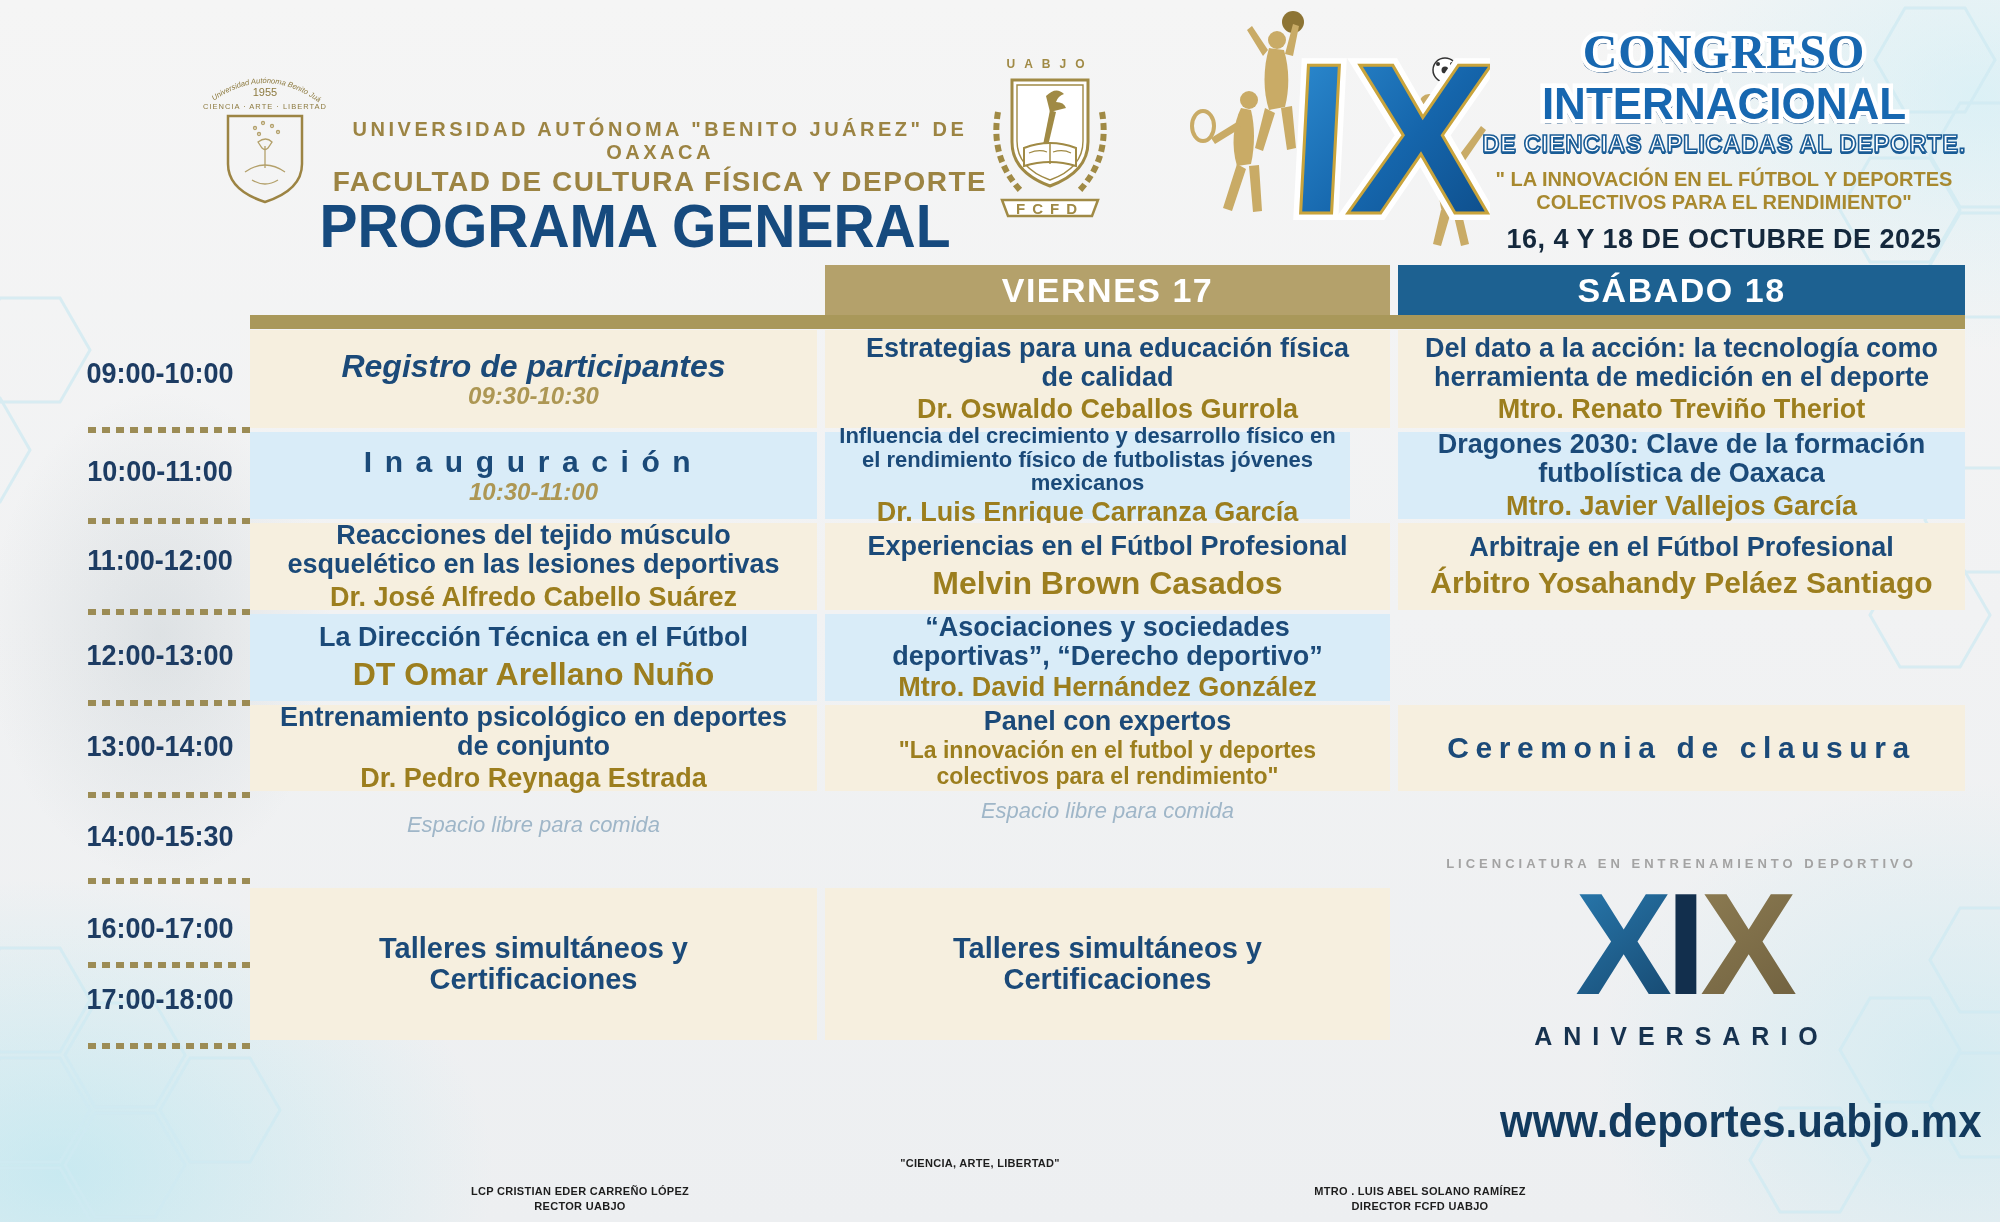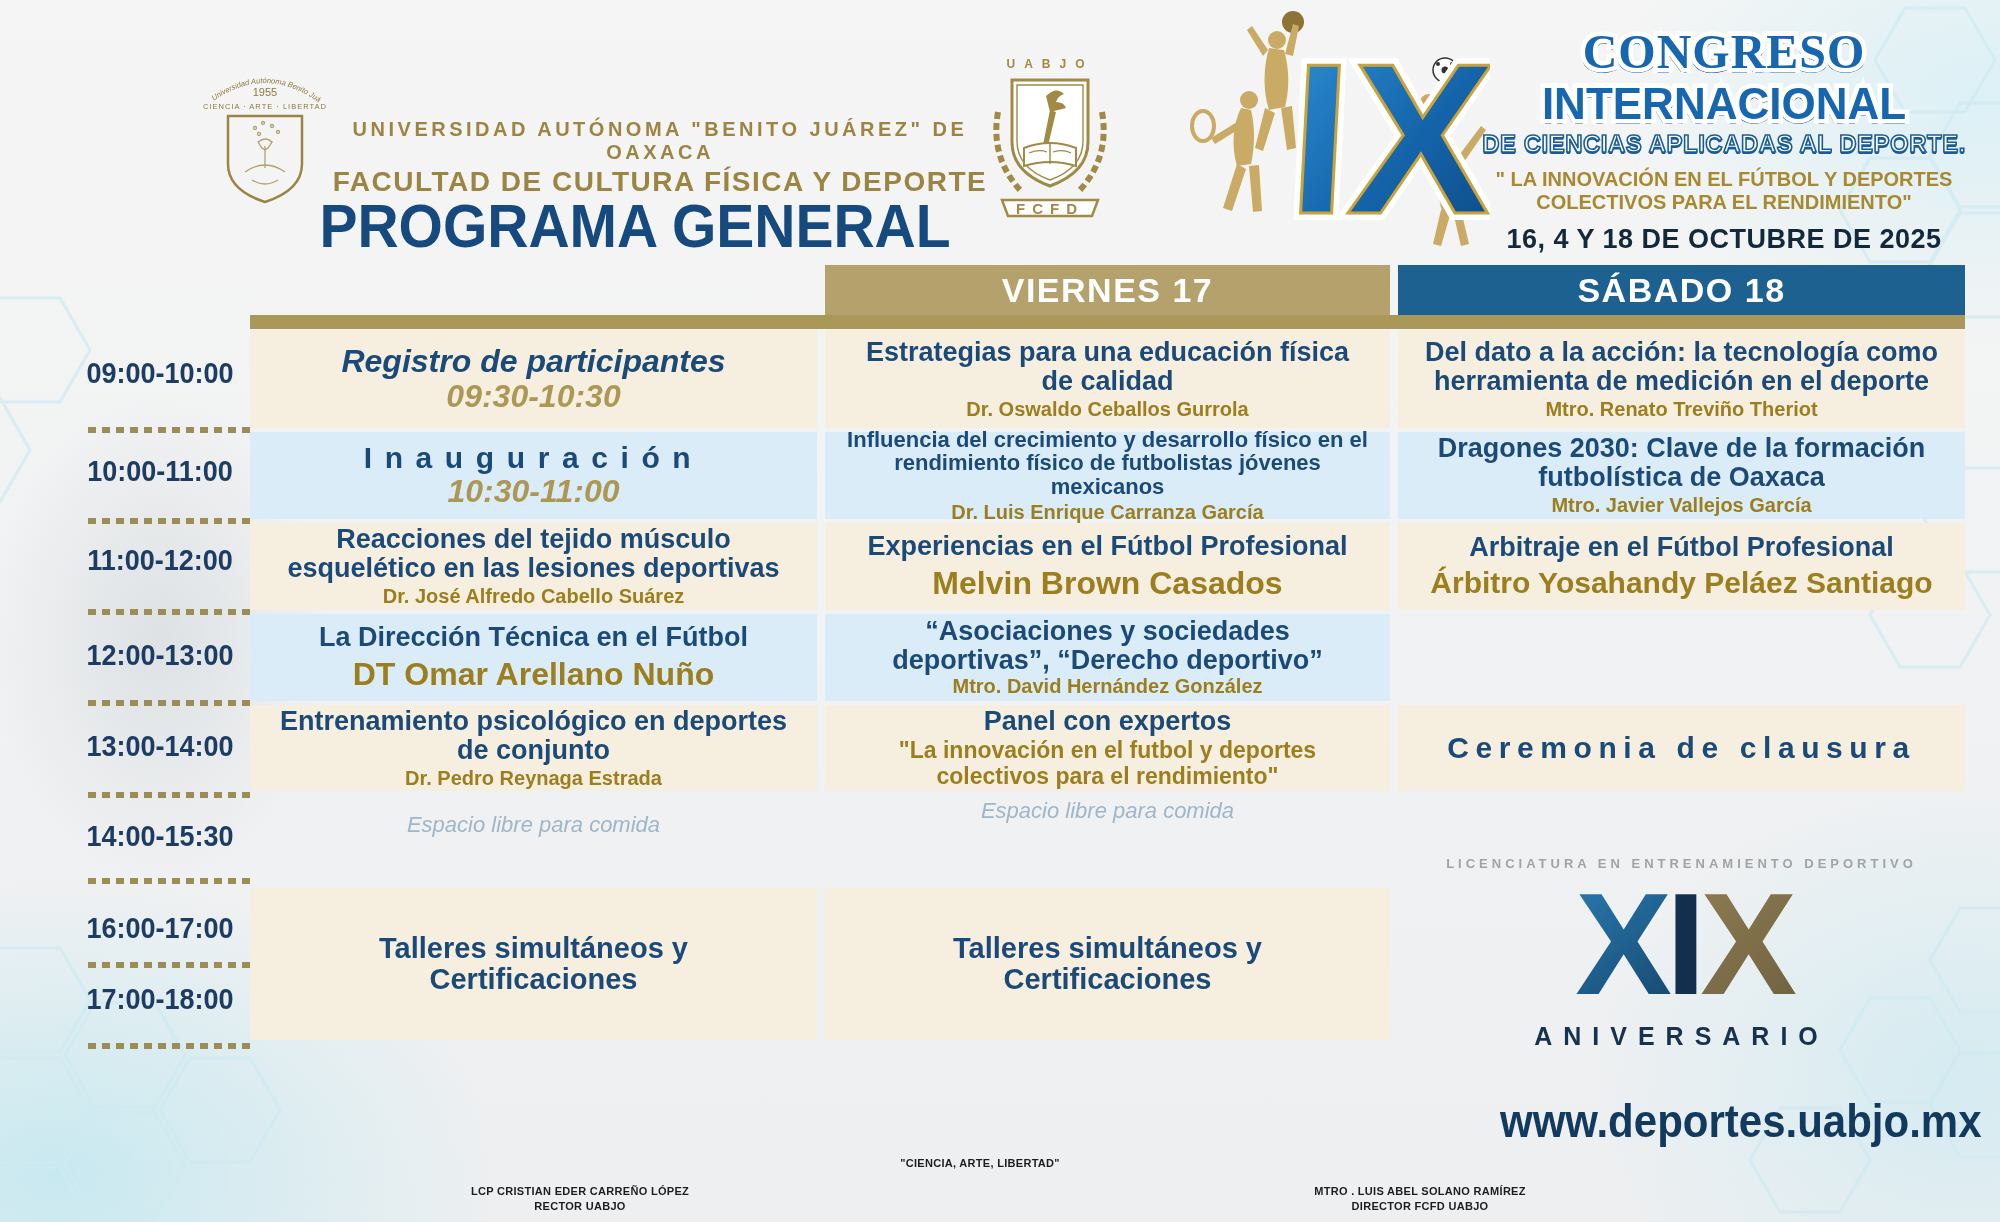--- a/index.html
+++ b/index.html
@@ -43,25 +43,25 @@
   .time{width:180px;text-align:center;color:#1d3c63;font-size:27px;font-weight:800;transform:scaleY(1.1);}
   .dots{left:88px;width:162px;height:6px;
     background:repeating-linear-gradient(90deg,#9c8c55 0 8px,transparent 8px 14px);}
 
   .cell{display:flex;flex-direction:column;align-items:center;justify-content:center;
     text-align:center;padding:4px 22px;box-sizing:border-box;line-height:1.08;}
   .cream{background:#f6efdf;}
   .lblue{background:#d9ecf8;}
   .ctitle{color:#1b4a79;font-weight:800;font-size:27px;}
   .ctitle.small{font-size:22px;}
-  .cspeaker{color:#9c7e1e;font-weight:700;font-size:20px;margin-top:3px;}
+  .cspeaker{color:#9c7e1e;font-weight:700;font-size:27px;margin-top:3px;}
   .cspeaker.big{font-size:32px;margin-top:5px;}
   .cquote{color:#9c7e1e;font-weight:700;font-size:23px;margin-top:2px;line-height:1.12;}
   .italic-title{color:#1b4a79;font-style:italic;font-weight:600;font-size:32px;}
-  .gold-time{color:#ad9754;font-style:italic;font-weight:700;font-size:32px;margin-top:0;}
+  .gold-time{color:#ad9754;font-style:italic;font-weight:700;font-size:24px;margin-top:0;}
   .spread{letter-spacing:.42em;font-size:30px;}
   .spread2{letter-spacing:.22em;font-size:30px;}
   .note{color:#9fb6c8;font-style:italic;font-weight:500;font-size:22px;text-align:center;}
 
   
   .lic-line{left:1398px;top:856px;width:567px;text-align:center;font-size:13px;font-weight:600;
     letter-spacing:4px;color:#a3a3a3;}
   .aniv{left:1398px;top:1022px;width:567px;text-align:center;font-size:25px;font-weight:700;
     letter-spacing:11px;color:#16324f;}
   .website{left:1500px;top:1098px;width:470px;text-align:center;font-size:42px;font-weight:800;
@@ -245,21 +245,21 @@
   </div>
   <div class="abs note" style="left:250px;top:812px;width:567px;">Espacio libre para comida</div>
   <div class="abs cell cream" style="left:250px;top:888px;width:567px;height:152px;">
     <div class="ctitle" style="font-size:29px;">Talleres simultáneos y Certificaciones</div>
   </div>
 
   <div class="abs cell cream" style="left:825px;top:330px;width:565px;height:98px;">
     <div class="ctitle">Estrategias para una educación física de calidad</div>
     <div class="cspeaker">Dr. Oswaldo Ceballos Gurrola</div>
   </div>
-  <div class="abs cell lblue" style="left:825px;top:432px;width:565px;height:87px;padding:4px 10px;">
+  <div class="abs cell lblue" style="left:825px;top:432px;width:525px;height:87px;padding:4px 10px;">
     <div class="ctitle small">Influencia del crecimiento y desarrollo físico en el rendimiento físico de futbolistas jóvenes mexicanos</div>
     <div class="cspeaker">Dr. Luis Enrique Carranza García</div>
   </div>
   <div class="abs cell cream" style="left:825px;top:523px;width:565px;height:87px;">
     <div class="ctitle">Experiencias en el Fútbol Profesional</div>
     <div class="cspeaker big">Melvin Brown Casados</div>
   </div>
   <div class="abs cell lblue" style="left:825px;top:614px;width:565px;height:87px;">
     <div class="ctitle">“Asociaciones y sociedades deportivas”, “Derecho deportivo”</div>
     <div class="cspeaker" style="margin-top:1px;">Mtro. David Hernández González</div>

